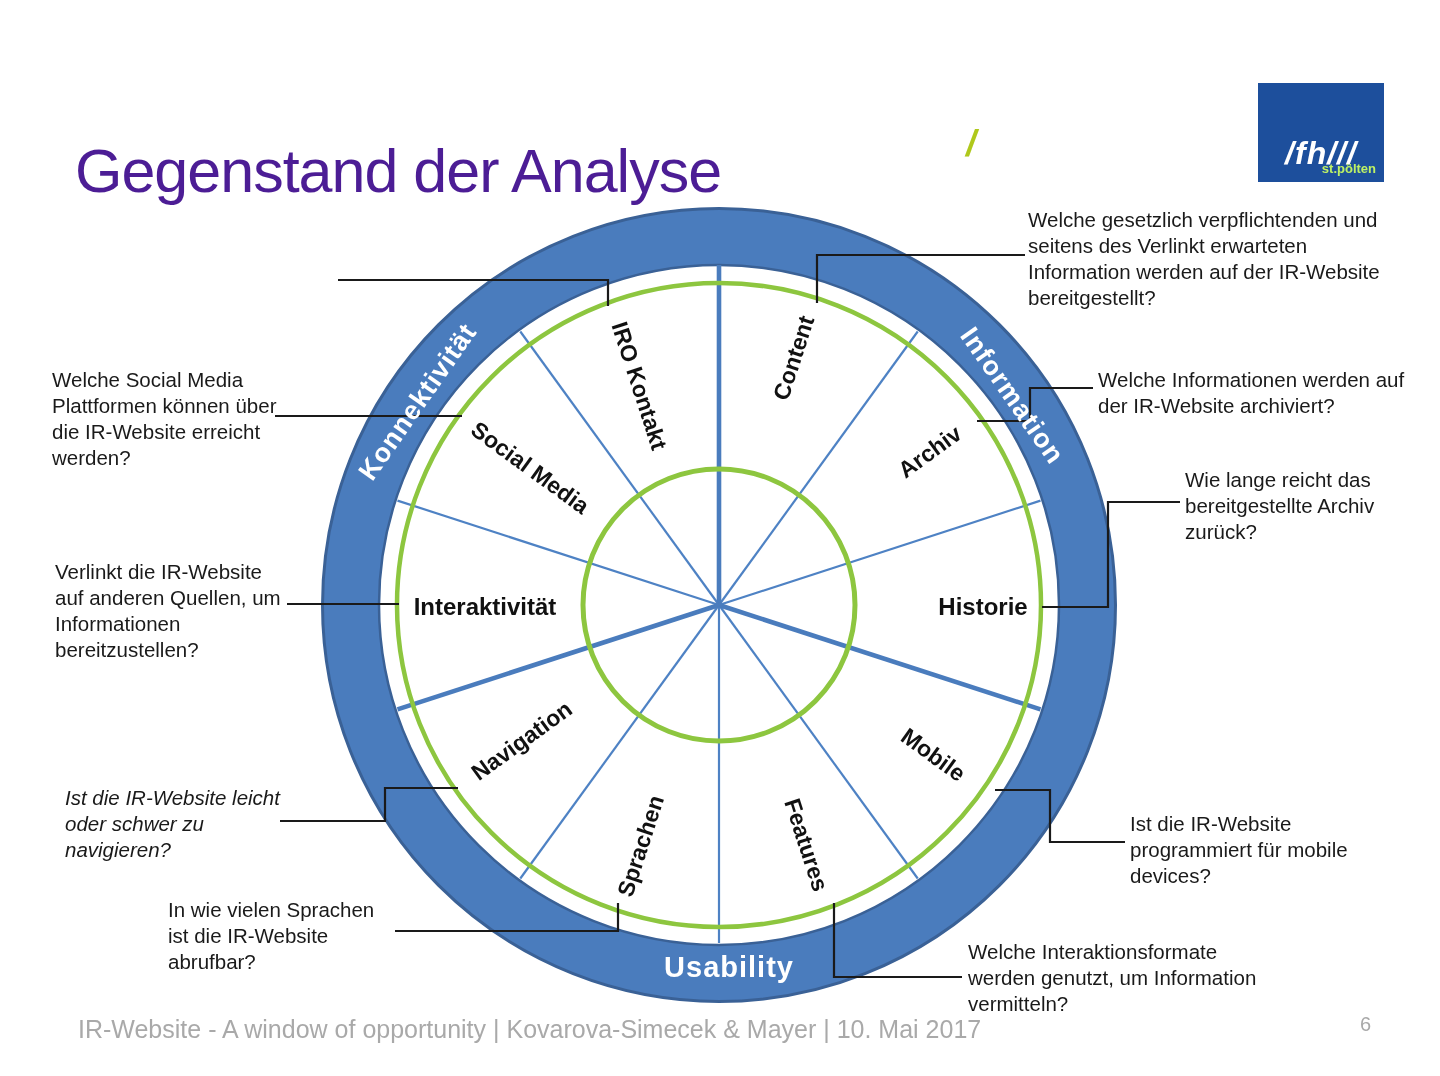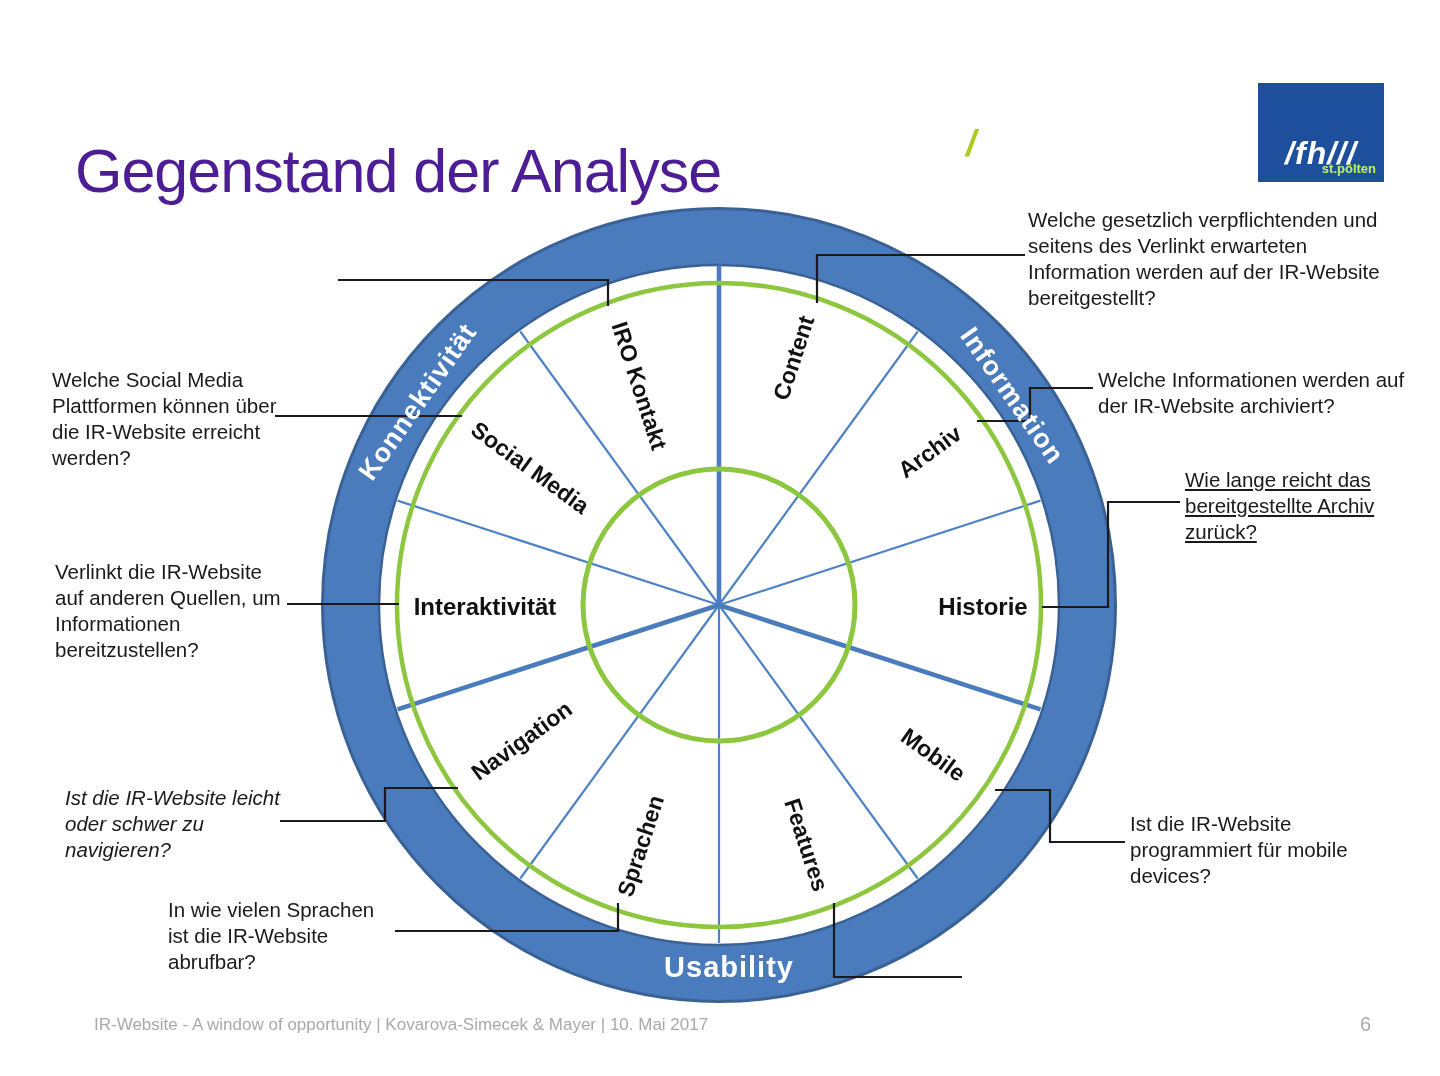--- a/index.html
+++ b/index.html
@@ -109,23 +109,23 @@
   
   .annotation {
     position: absolute;
     font-size: 20.5px;
     line-height: 26px;
     color: #1A1A1A;
     white-space: pre-line;
   }
   .footer {
     position: absolute;
-    left: 94px;
+    left: 78px;
     top: 1015px;
-    font-size: 17px;
+    font-size: 25px;
     color: #A9A9A9;
     white-space: nowrap;
   }
   .page-number {
     position: absolute;
     left: 1360px;
     top: 1013px;
     font-size: 20px;
     color: #A9A9A9;
   }
@@ -212,23 +212,26 @@
 navigieren?</div>
   <div class="annotation" style="left:168px; top:897px; width:250px;">In wie vielen Sprachen
 ist die IR-Website
 abrufbar?</div>
   <div class="annotation" style="left:1028px; top:207px; width:380px;">Welche gesetzlich verpflichtenden und
 seitens des Verlinkt erwarteten
 Information werden auf der IR-Website
 bereitgestellt?</div>
   <div class="annotation" style="left:1098px; top:367px; width:340px;">Welche Informationen werden auf
 der IR-Website archiviert?</div>
-  <div class="annotation" style="left:1185px; top:467px; width:250px;text-decoration:underline;">Wie lange reicht das
+  <div class="annotation" style="left:1185px; top:467px; width:250px;">Wie lange reicht das
 bereitgestellte Archiv
 zurück?</div>
   <div class="annotation" style="left:1130px; top:811px; width:270px;">Ist die IR-Website
 programmiert für mobile
 devices?</div>
+  <div class="annotation" style="left:968px; top:939px; width:310px;">Welche Interaktionsformate
+werden genutzt, um Information
+vermitteln?</div>
 
   <div class="footer">IR-Website - A window of opportunity | Kovarova-Simecek &amp; Mayer | 10. Mai 2017</div>
   <div class="page-number">6</div>
 
 </div>
 
 </body></html>

